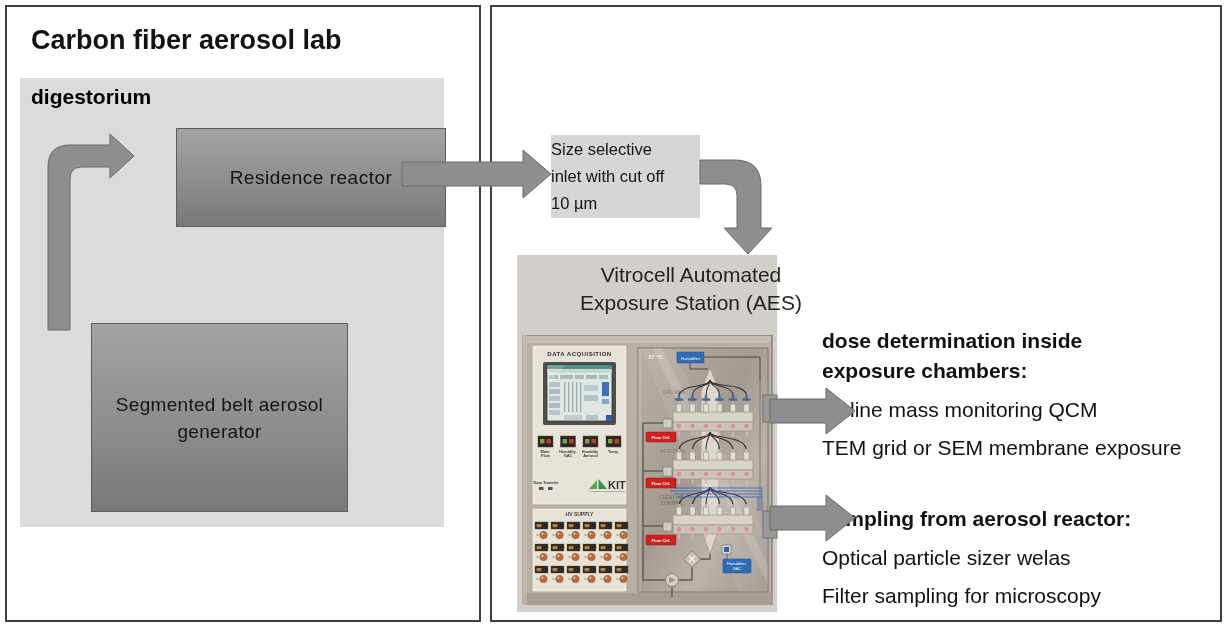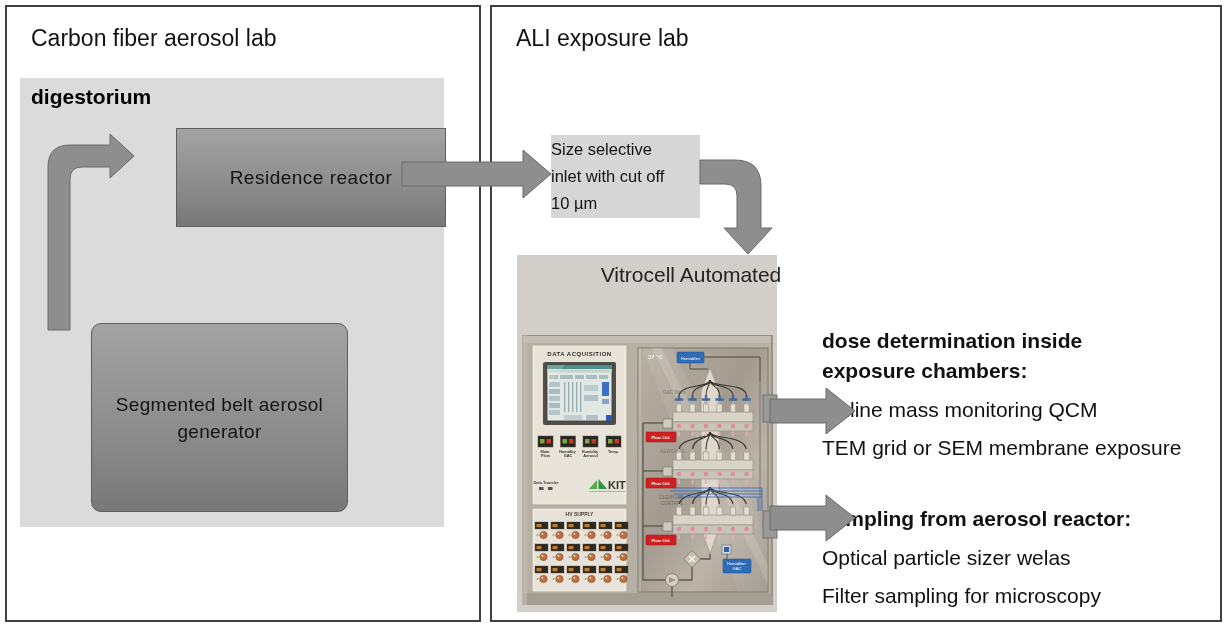--- a/index.html
+++ b/index.html
@@ -2,28 +2,28 @@
 <html><head>
 <meta charset="utf-8">
 <style>
   html,body{margin:0;padding:0;background:#ffffff;}
   #canvas{position:relative;width:1225px;height:631px;background:#ffffff;
           font-family:"Liberation Sans",sans-serif;overflow:hidden;}
   .abs{position:absolute;}
   .panel{position:absolute;top:5px;height:617px;border:2px solid #3f3f3f;background:#ffffff;box-sizing:border-box;}
   #left-panel{left:5px;width:476px;}
   #right-panel{left:490px;width:732px;}
-  .panel-title{position:absolute;font-size:23px;font-weight:normal;color:#121212;white-space:nowrap;}
+  .panel-title{position:absolute;font-size:27px;font-weight:bold;color:#121212;white-space:nowrap;}
   #digestorium-box{left:20px;top:78px;width:424px;height:449px;background:#dbdbdb;}
   #digestorium-label{left:31px;top:85px;font-size:21px;font-weight:bold;color:#000000;}
   .darkbox{position:absolute;background:linear-gradient(180deg,#a3a3a3 0%,#8d8d8d 55%,#787878 100%);
            border:1px solid #5e5e5e;display:flex;align-items:center;justify-content:center;
            text-align:center;color:#141414;box-sizing:border-box;margin-left:43px;}
   #reactor-box{left:133px;top:128px;width:270px;height:99px;font-size:19px;letter-spacing:.5px;}
-  #belt-box{left:48px;top:323px;width:257px;height:189px;font-size:19px;line-height:27px;letter-spacing:.3px;border-radius:10px;}
+  #belt-box{left:48px;top:323px;width:257px;height:189px;font-size:19px;line-height:27px;letter-spacing:.3px;}
   #inlet-box{left:551px;top:135px;width:149px;height:83px;background:#d6d6d6;
              font-size:16.5px;line-height:27px;text-align:left;color:#141414;padding-top:1px;box-sizing:border-box;}
   #aes-box{left:517px;top:255px;width:260px;height:357px;background:#d2cfcb;}
   #aes-title{left:517px;top:261px;width:260px;text-align:center;font-size:21px;line-height:28px;color:#232323;padding-left:44px;}
   #aes-photo{left:522px;top:335px;width:256px;height:270px;}
   .note{position:absolute;width:402px;color:#111;}
   #note1{left:822px;top:326px;}
   #note2{left:822px;top:504px;}
   .note-heading{font-size:21px;font-weight:bold;line-height:30px;}
   .note-item{font-size:21px;line-height:29px;margin-top:9px;}
@@ -32,21 +32,20 @@
 </style>
 </head>
 <body>
 
 <div id="canvas">
 
   <div class="panel" id="left-panel"></div>
   <div class="panel" id="right-panel"></div>
 
   <div class="panel-title" style="left:31px;top:25px">Carbon fiber aerosol lab</div>
-  <div class="panel-title" style="left:516px;top:25px">ALI exposure lab</div>
 
   <div class="abs" id="digestorium-box"></div>
   <div class="abs" id="digestorium-label">digestorium</div>
 
   <div class="darkbox" id="reactor-box">
     <span>Residence reactor</span>
   </div>
 
   <div class="darkbox" id="belt-box">
     <span>
@@ -57,20 +56,21 @@
 
   <div class="abs" id="inlet-box">
     <span style="display:block">Size selective</span>
     <span style="display:block">inlet with cut off</span>
     <span style="display:block">10 µm</span>
   </div>
 
   <div class="abs" id="aes-box"></div>
   <div class="abs" id="aes-title">
     <span style="display:block">Vitrocell Automated</span>
+    <span style="display:block">Exposure Station (AES)</span>
   </div>
 
   <svg class="abs" id="aes-photo" viewBox="0 0 256 270">
     <defs>
       <linearGradient id="steel" x1="0" y1="0" x2="1" y2="1">
         <stop offset="0" stop-color="#b8b0a4"></stop>
           <stop offset="0.45" stop-color="#a39b8f"></stop>
         <stop offset="0.7" stop-color="#bcb4a8"></stop>
           <stop offset="1" stop-color="#9d968b"></stop>
       </linearGradient>

